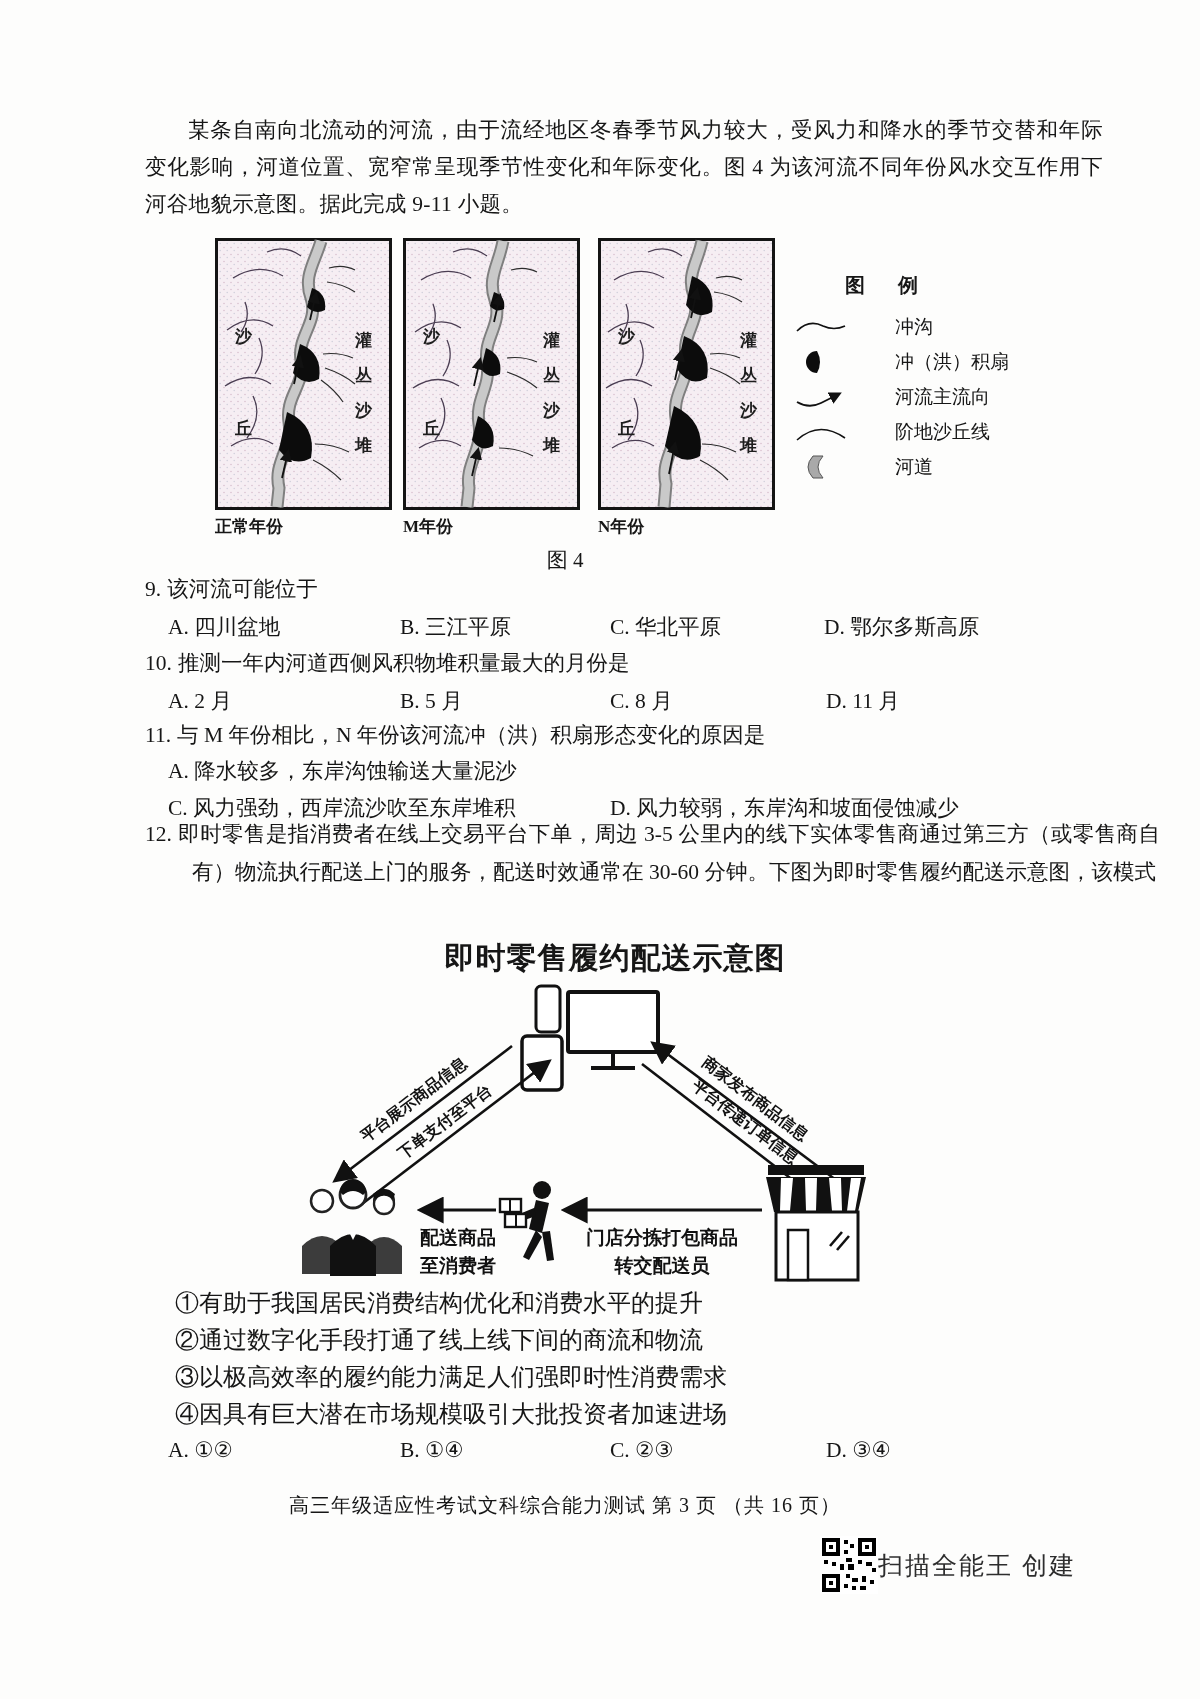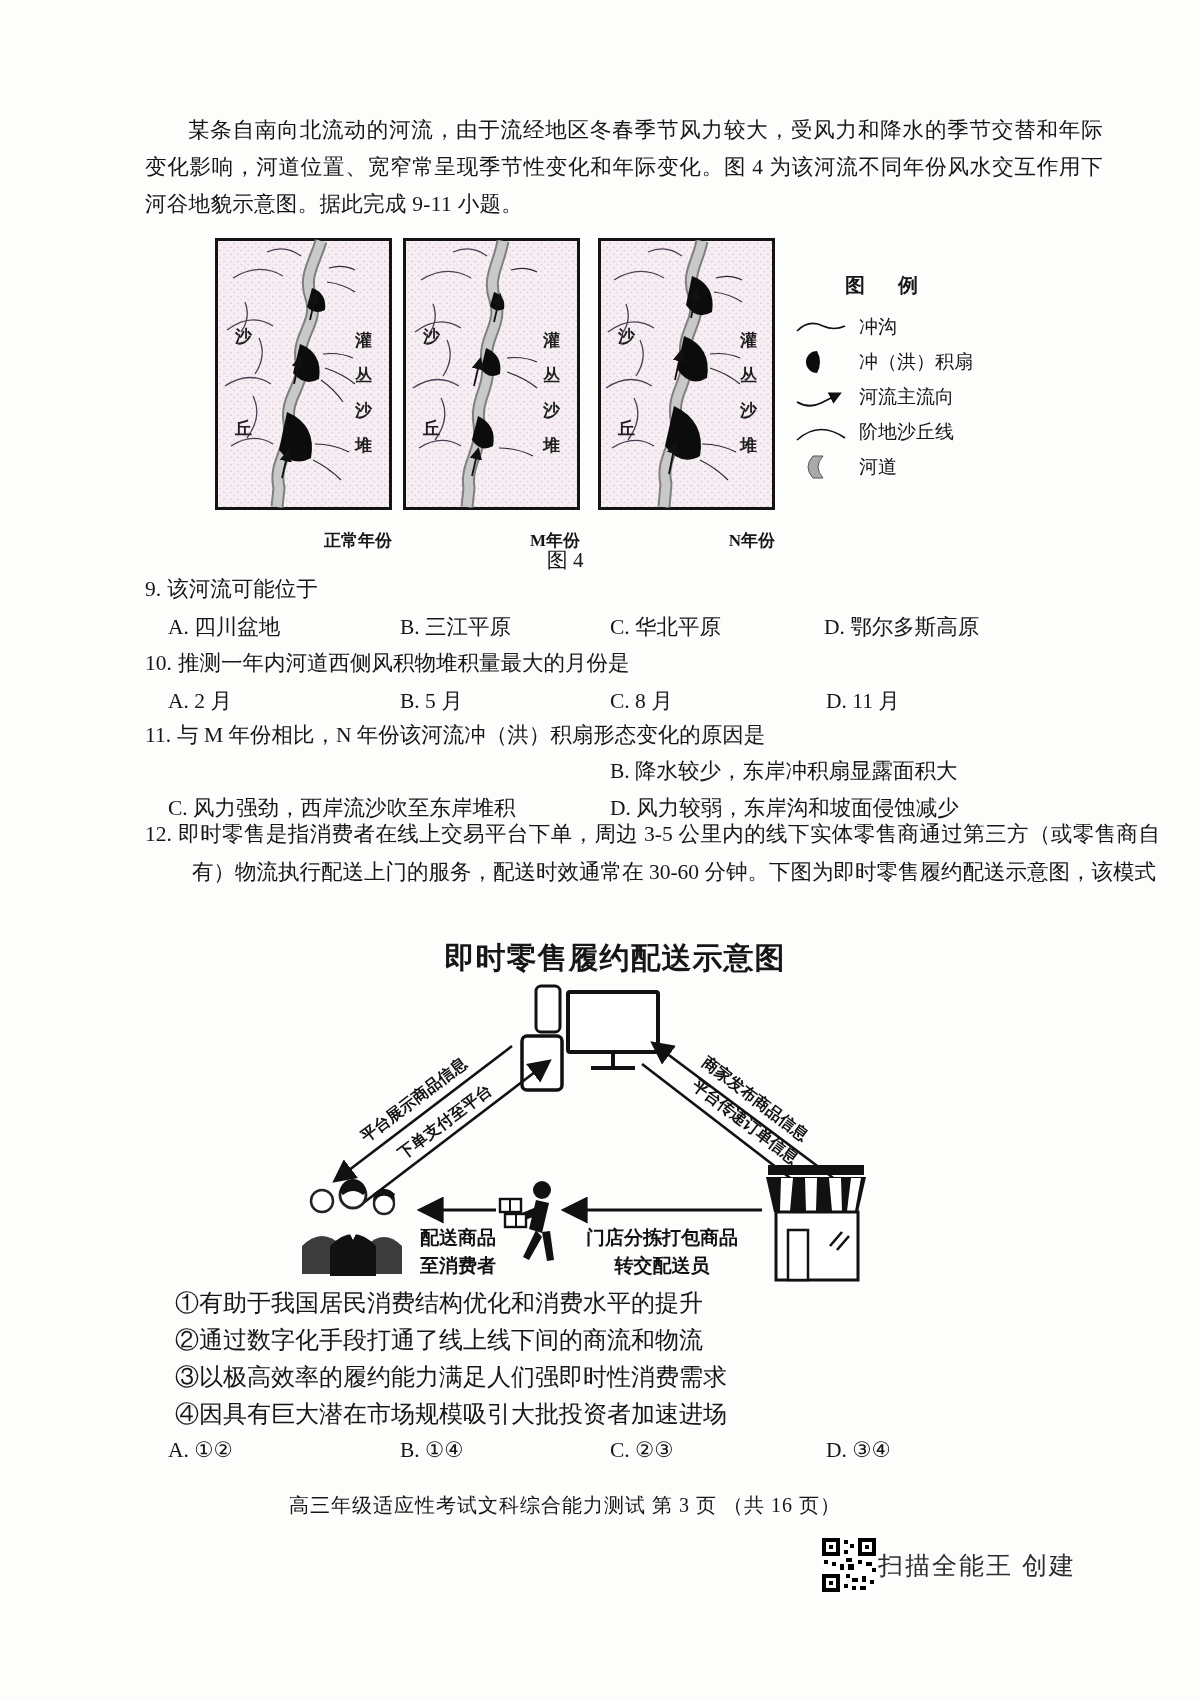--- a/index.html
+++ b/index.html
@@ -10,29 +10,29 @@
   }
   .abs{position:absolute;}
   .intro{
     left:145px;top:112px;width:958px;margin:0;
     font-size:21.5px;line-height:37px;text-align:justify;text-indent:2em;
     letter-spacing:.3px;
   }
   
   .panel{top:238px;width:177px;}
   .panel svg{display:block;width:177px;height:272px;}
-  .panel-label{width:177px;text-align:right;font-size:17px;font-weight:bold;margin-top:19px;}
+  .panel-label{width:177px;text-align:left;font-size:17px;font-weight:bold;margin-top:5px;}
   .geo{font-size:17px;font-weight:bold;fill:#1d1d1d;font-family:"Liberation Serif","DejaVu Serif",serif;}
   .tc{stroke:#4a3d52;stroke-width:1.3;fill:none;}
   .rc{stroke:#2c2c2c;stroke-width:1.2;fill:none;}
   .fan{fill:#0c0c0c;}
   .flow{stroke:#111;stroke-width:1.8;}
   .legend{left:793px;top:272px;width:250px;}
   .legend-title{font-size:20px;font-weight:bold;letter-spacing:14px;margin:0 0 10px 52px;}
-  .legend-row{display:flex;align-items:center;height:35px;}
+  .legend-row{display:flex;align-items:center;height:35px;gap:36px;}
   .legend-row svg{width:58px;height:28px;flex:none;margin-right:8px;}
   .legend-row span{font-size:19px;}
   .fig-caption{left:145px;top:546px;width:840px;text-align:center;font-size:21px;}
   
   .qline{left:145px;width:970px;font-size:21.5px;line-height:30px;}
   .qnum{margin-right:6px;}
   .optrow{left:0;top:0;width:1200px;height:30px;font-size:21.5px;}
   .optrow span{position:absolute;white-space:nowrap;}
   .q12p{left:145px;top:815px;width:968px;margin:0;font-size:21.5px;line-height:38px;
         text-align:justify;padding-left:47px;text-indent:-47px;}
@@ -280,21 +280,21 @@
     <span style="left:168px">A. 2 月</span>
     <span style="left:400px">B. 5 月</span>
     <span style="left:610px">C. 8 月</span>
     <span style="left:826px">D. 11 月</span>
   </div>
 
   <div class="abs qline" style="top:720px">
     <span class="qnum">11.</span><span>与 M 年份相比，N 年份该河流冲（洪）积扇形态变化的原因是</span>
   </div>
   <div class="abs optrow" style="top:756px">
-    <span style="left:610px">B. 降水较少，东岸冲积扇显露面积大</span>
+    <span style="left:168px">A. 降水较多，东岸沟蚀输送大量泥沙</span>
   </div>
   <div class="abs optrow" style="top:793px">
     <span style="left:168px">C. 风力强劲，西岸流沙吹至东岸堆积</span>
     <span style="left:610px">D. 风力较弱，东岸沟和坡面侵蚀减少</span>
   </div>
 
   <p class="abs q12p">
     <span class="qnum">12.</span><span>即时零售是指消费者在线上交易平台下单，周边 3-5 公里内的线下实体零售商通过第三方（或零售商自有）物流执行配送上门的服务，配送时效通常在 30-60 分钟。下图为即时零售履约配送示意图，该模式</span>
   </p>
 

